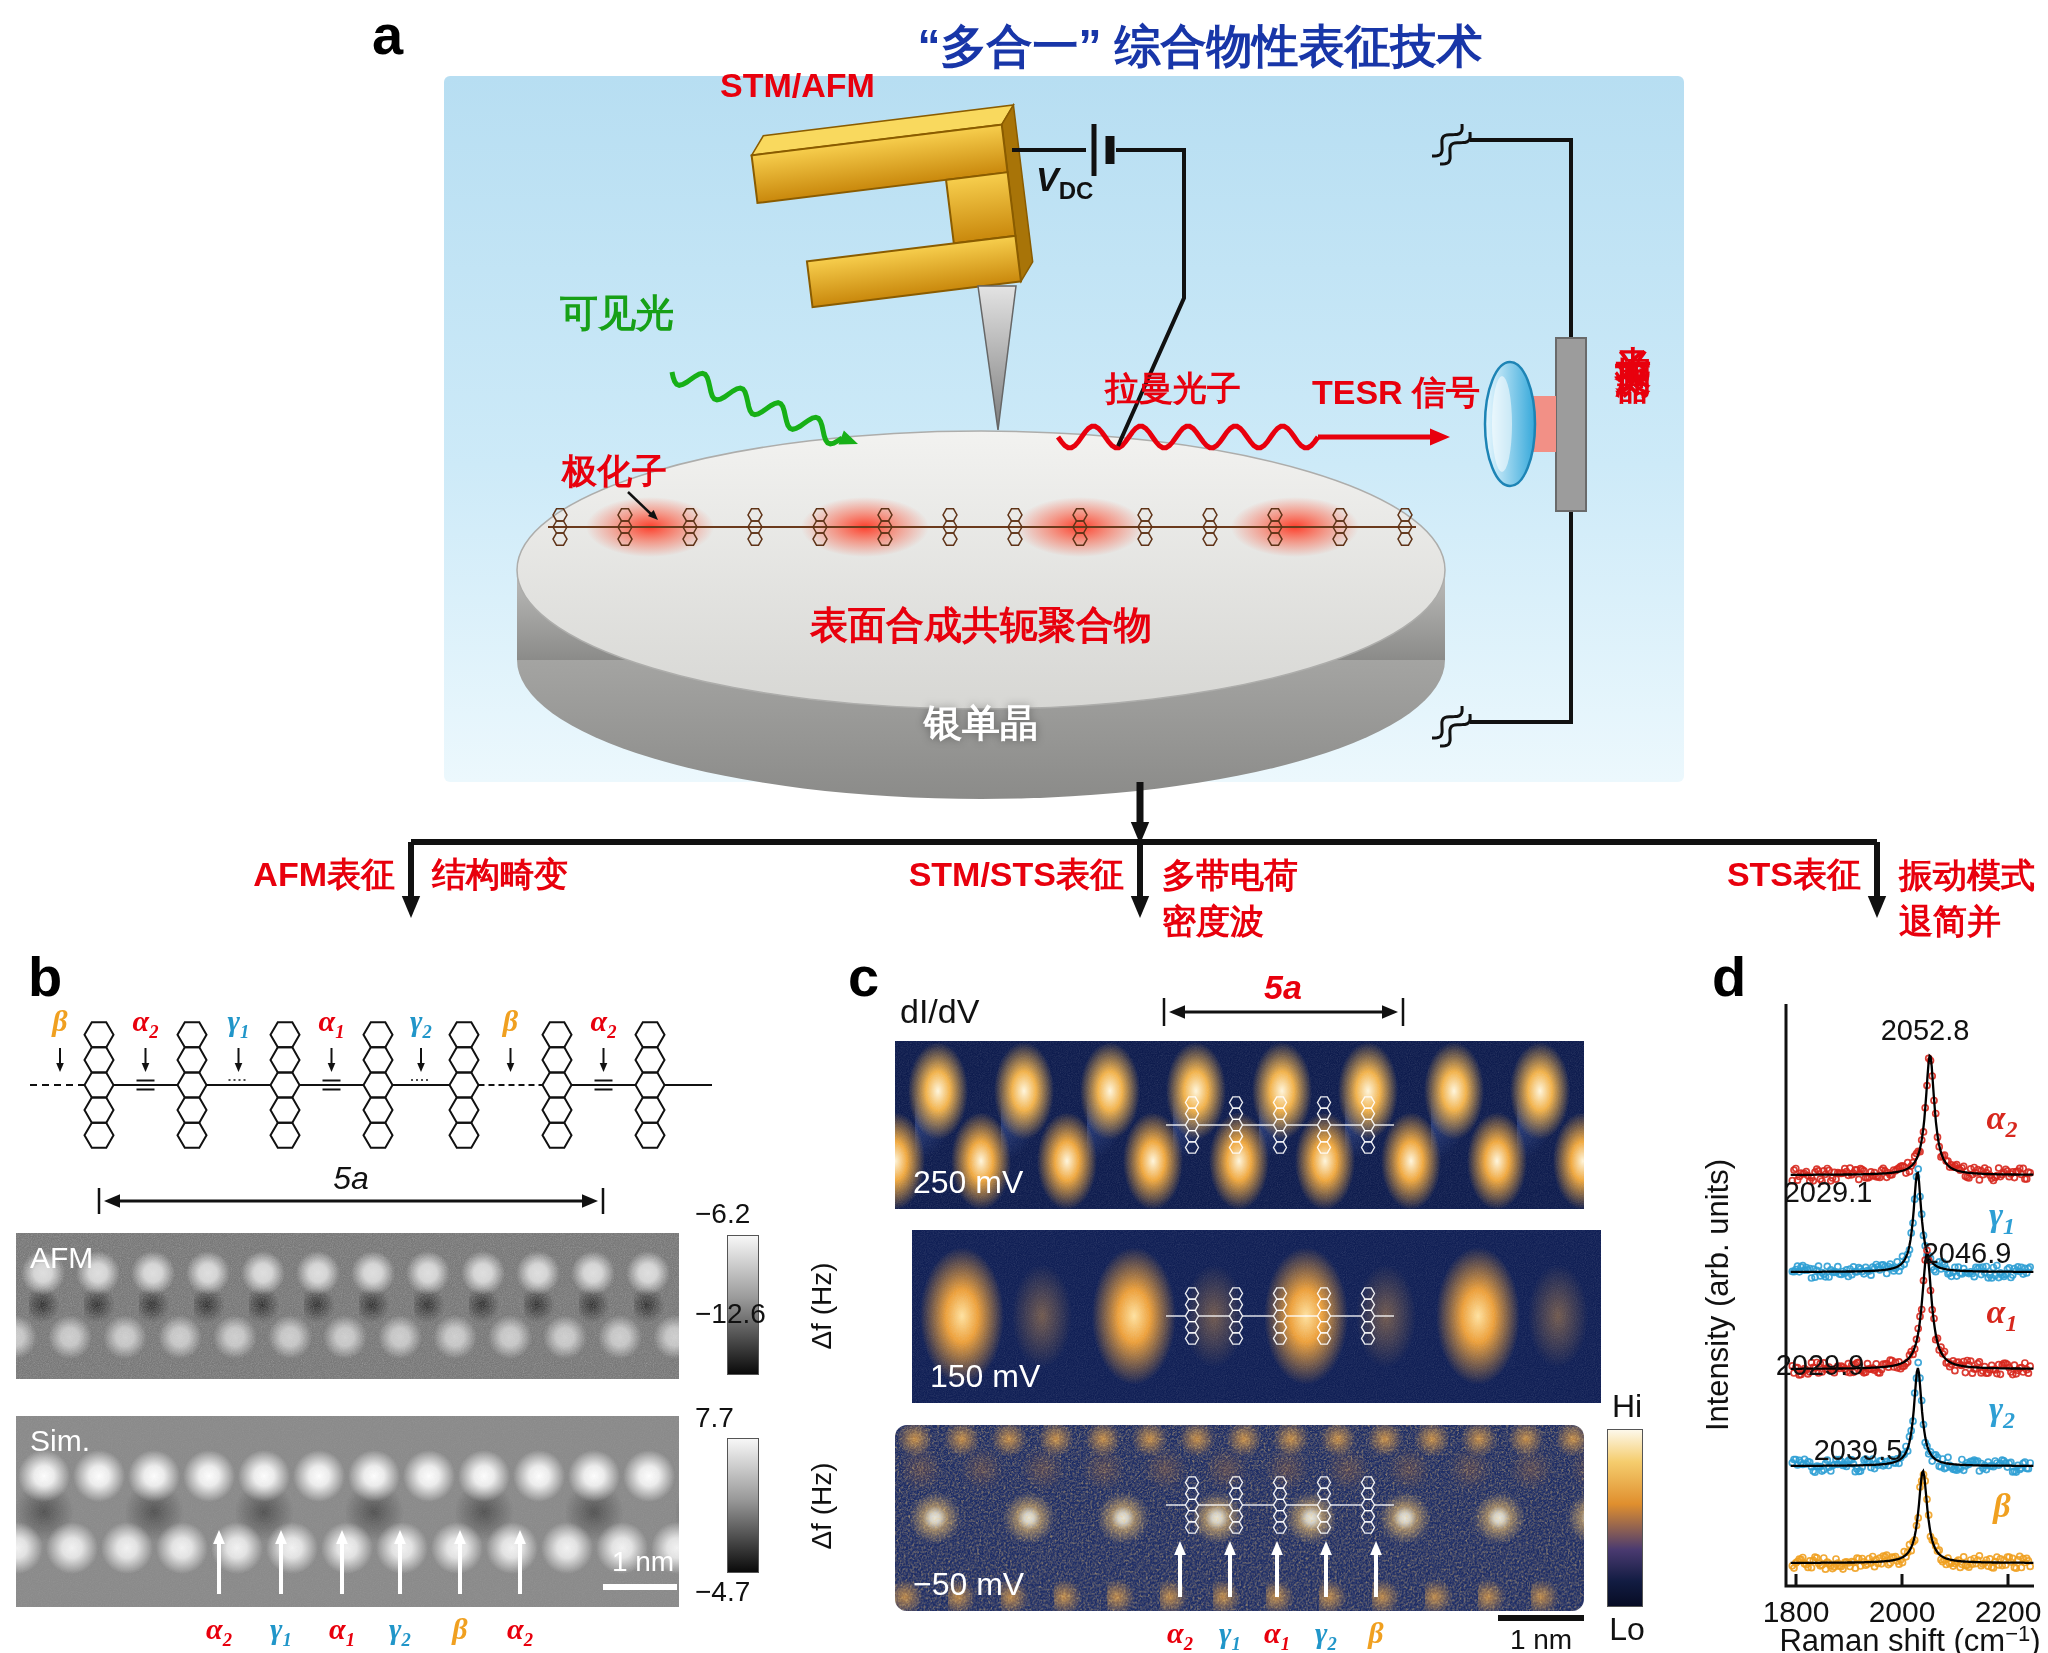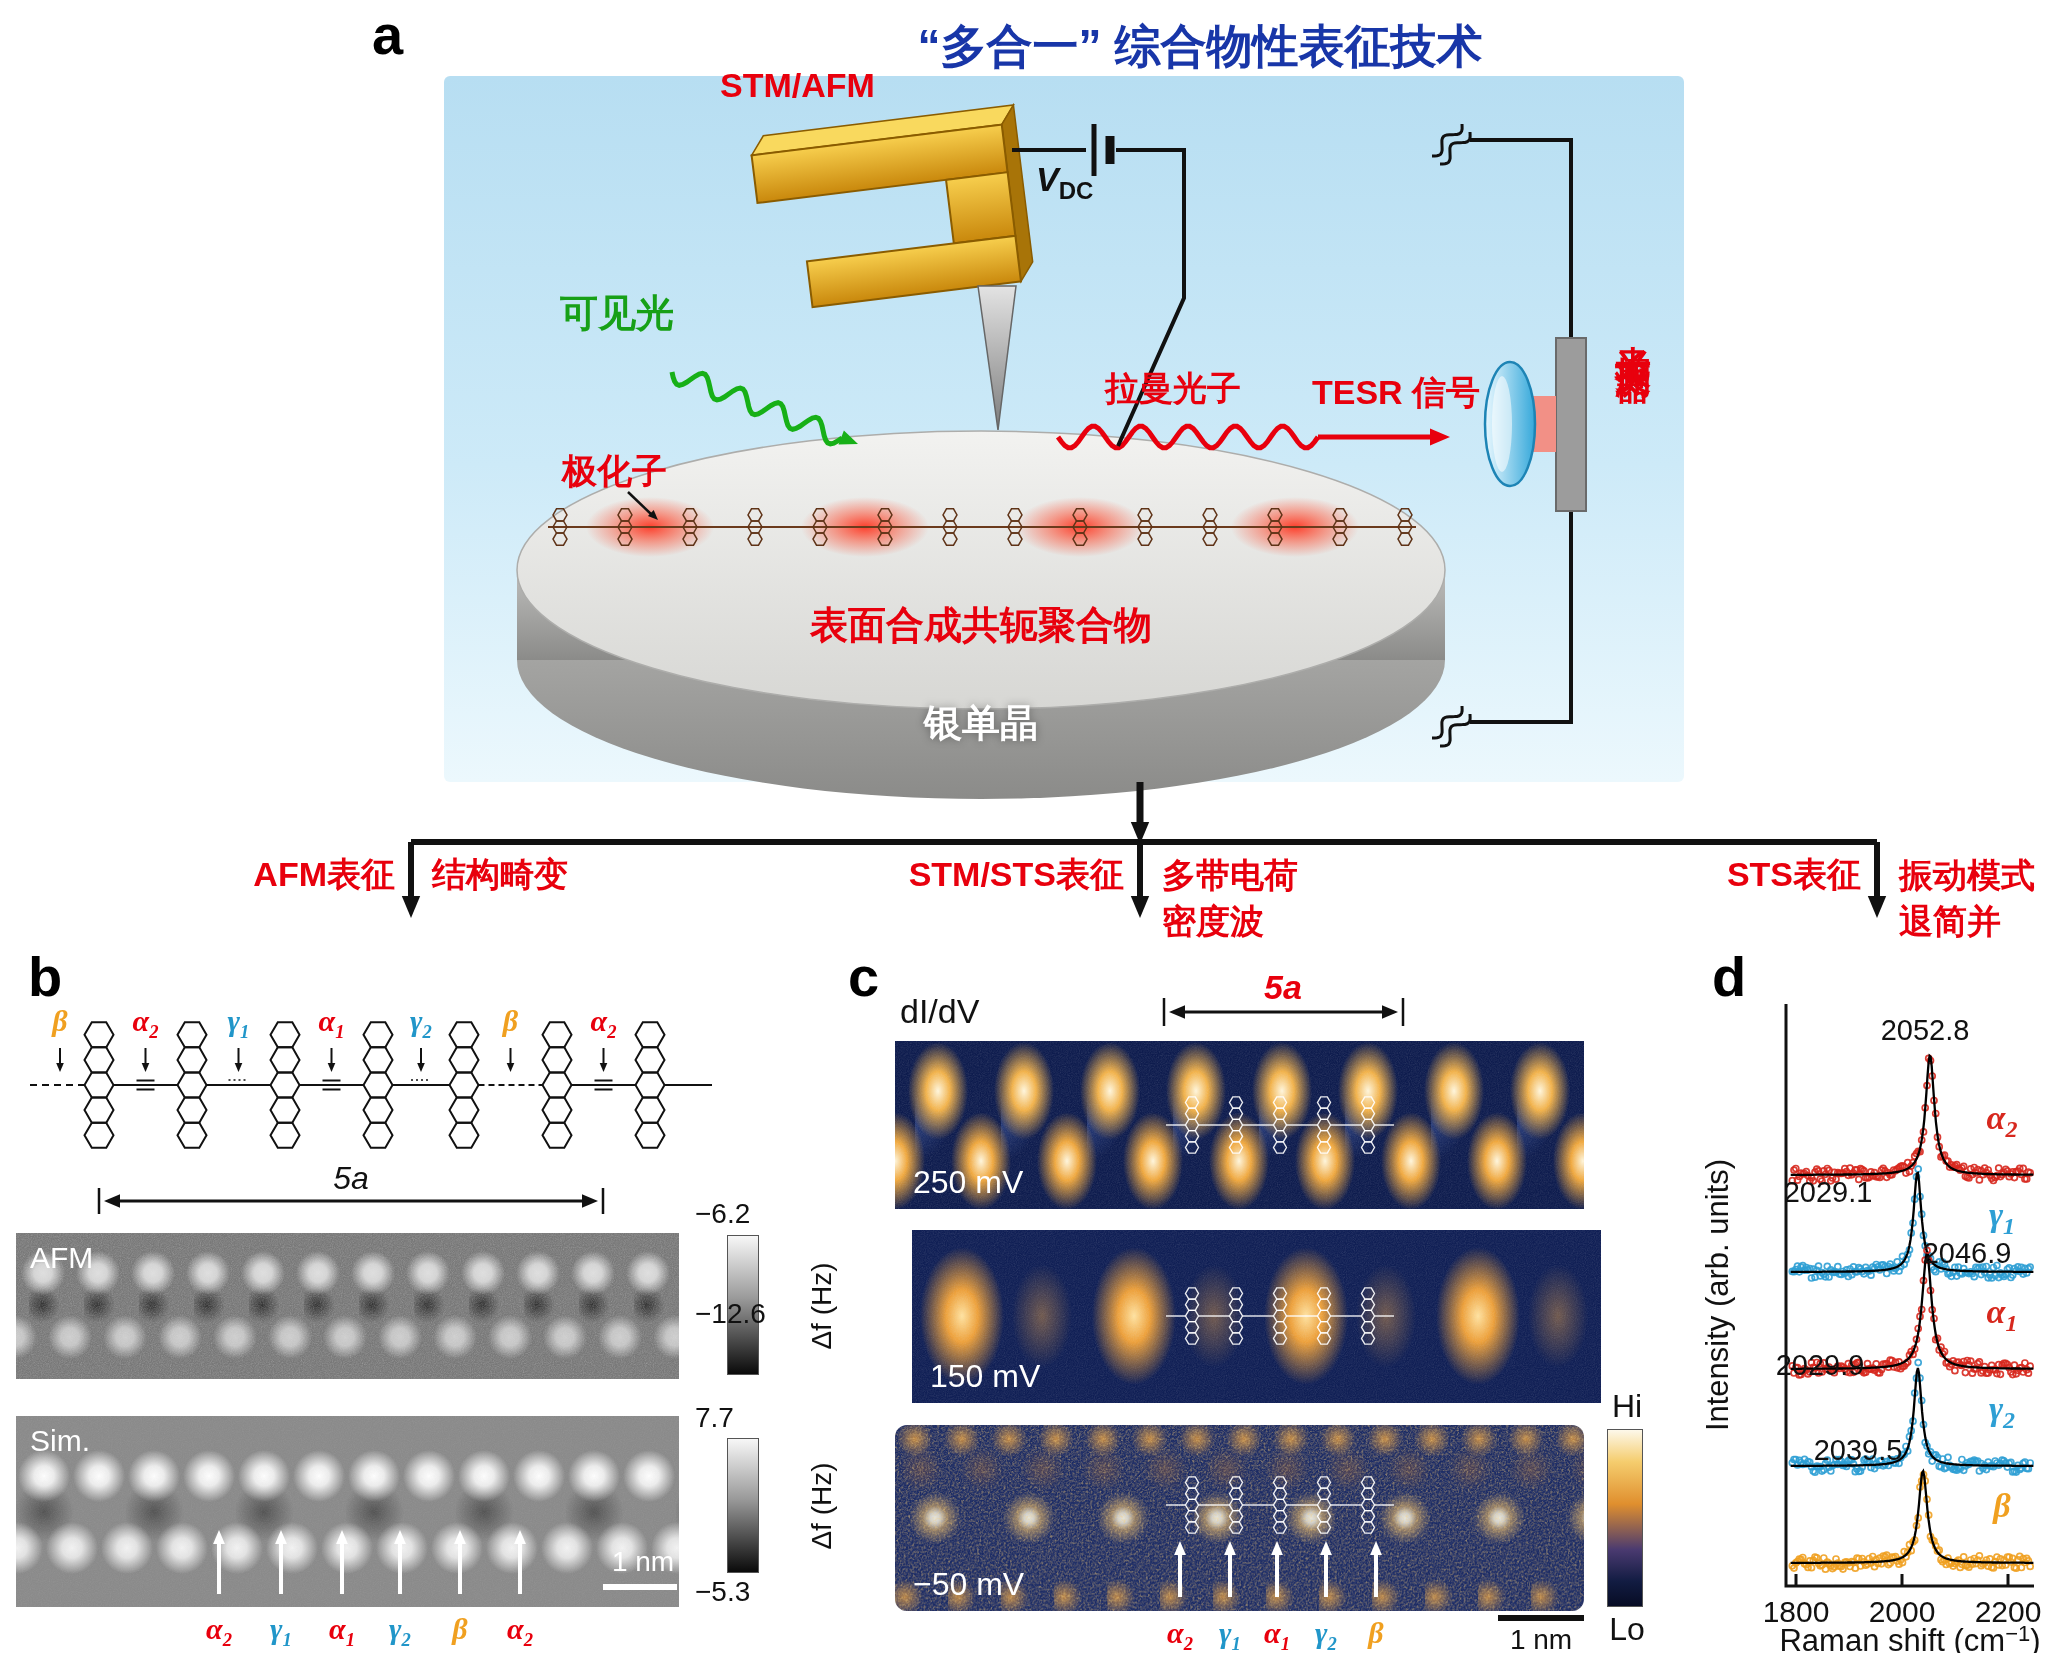--- a/index.html
+++ b/index.html
@@ -300,21 +300,21 @@
       <polygon points="384.0,114.0 378.1,128.0 389.9,128.0" fill="#fff"></polygon>
       <line x1="444" y1="178" x2="444" y2="128" stroke="#fff" stroke-width="4"></line>
       <polygon points="444.0,114.0 438.1,128.0 449.9,128.0" fill="#fff"></polygon>
       <line x1="504" y1="178" x2="504" y2="128" stroke="#fff" stroke-width="4"></line>
       <polygon points="504.0,114.0 498.1,128.0 509.9,128.0" fill="#fff"></polygon>
       <rect x="587" y="168" width="74" height="6" fill="#fff"></rect>
     </svg>
   <div class="lab" style="left:598px;top:1546px;width:90px;text-align:center;color:#fff;font-size:28px">1 nm</div>
   <div id="cbar2" class="cbar" style="left:727px;top:1438px;width:32px;height:135px"></div>
   <div class="scnum" style="left:695px;top:1402px;width:96px">7.7</div>
-  <div class="scnum" style="left:695px;top:1576px;width:96px">−5.3</div>
+  <div class="scnum" style="left:695px;top:1576px;width:96px">−4.7</div>
   <div class="vlabel" style="left:752px;top:1490px;width:140px">Δf (Hz)</div>
 
   <div class="pletter" style="left:848px;top:944px">c</div>
   <div class="lab" style="left:900px;top:992px;font-size:34px;">dI/dV</div>
   <div class="lab red" style="left:1233px;top:968px;width:100px;text-align:center;font-size:34px;font-style:italic;font-weight:bold">5a</div>
 
   <div id="map1" class="img" style="left:895px;top:1041px;width:689px;height:168px">
     <svg class="noise">
         <rect width="100%" height="100%" filter="url(#noiseF)" opacity="0.14"></rect>
       </svg>

